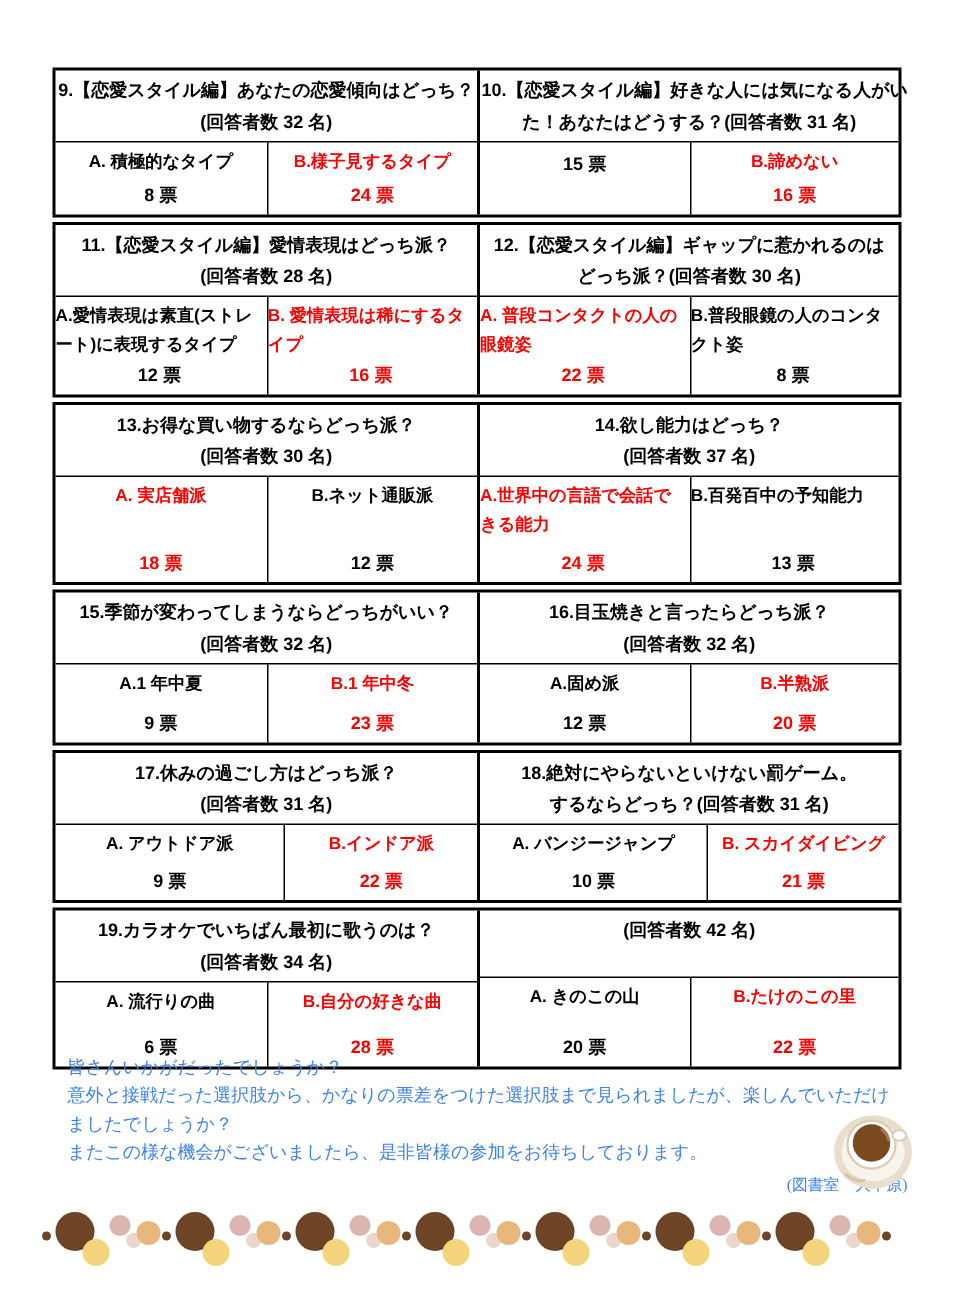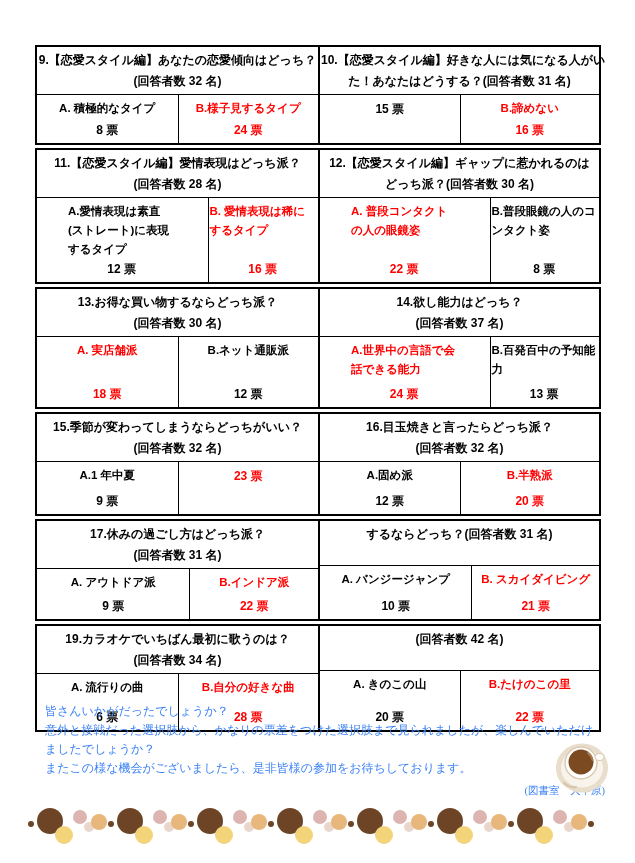--- a/index.html
+++ b/index.html
@@ -10,21 +10,21 @@
   .block{border:2.5px solid #000;display:flex;background:#fff;}
   .q-col{width:50%;display:flex;flex-direction:column;box-sizing:border-box;}
   .q-col + .q-col{border-left:2px solid #000;}
   .q-header{text-align:center;font-weight:700;font-size:12px;line-height:21px;padding:3px 1px 2px;min-height:44px;box-sizing:border-box;}
   .q-line{white-space:nowrap;}
   .opts{display:flex;border-top:1.5px solid #000;flex:1;}
   .opt-cell{width:50%;display:flex;flex-direction:column;justify-content:space-between;
             text-align:center;font-weight:700;font-size:11.5px;line-height:19px;
             padding:4px 2px 3px;box-sizing:border-box;}
   .opt-cell + .opt-cell{border-left:1.5px solid #000;}
-  .opt-cell.left{text-align:left;padding-left:0;margin-left:31px;}
+  .opt-cell.left{text-align:left;padding-left:0;}
   .opt-cell .opt-votes{text-align:center;font-size:12px;line-height:19px;padding-top:1px;}
   .winner{color:#ff0000;}
   .block-0 .opt-cell{min-height:48px;}
   .block-1 .opt-cell{min-height:62px;}
   .block-2 .opt-cell{min-height:70px;}
   .block-3 .opt-cell{min-height:52px;}
   .block-4 .opt-cell{min-height:50px;margin-left:12px;}
   .block-5 .opt-cell{min-height:56px;}
   
   .footer{position:absolute;left:45px;top:702px;width:562px;
@@ -155,20 +155,21 @@
       <div class="q-header">
         <div class="q-line">15.季節が変わってしまうならどっちがいい？</div>
         <div class="q-line">(回答者数 32 名)</div>
       </div>
       <div class="opts">
         <div class="opt-cell">
           <div class="opt-label">A.1 年中夏</div>
           <div class="opt-votes">9 票</div>
         </div>
         <div class="opt-cell winner">
+          <div class="opt-label">B.1 年中冬</div>
           <div class="opt-votes">23 票</div>
         </div>
       </div>
     </div>
     <div class="q-col">
       <div class="q-header">
         <div class="q-line">16.目玉焼きと言ったらどっち派？</div>
         <div class="q-line">(回答者数 32 名)</div>
       </div>
       <div class="opts">
@@ -195,20 +196,21 @@
           <div class="opt-votes">9 票</div>
         </div>
         <div class="opt-cell winner">
           <div class="opt-label">B.インドア派</div>
           <div class="opt-votes">22 票</div>
         </div>
       </div>
     </div>
     <div class="q-col">
       <div class="q-header">
+        <div class="q-line">18.絶対にやらないといけない罰ゲーム。</div>
         <div class="q-line">するならどっち？(回答者数 31 名)</div>
       </div>
       <div class="opts">
         <div class="opt-cell">
           <div class="opt-label">A. バンジージャンプ</div>
           <div class="opt-votes">10 票</div>
         </div>
         <div class="opt-cell winner">
           <div class="opt-label">B. スカイダイビング</div>
           <div class="opt-votes">21 票</div>

